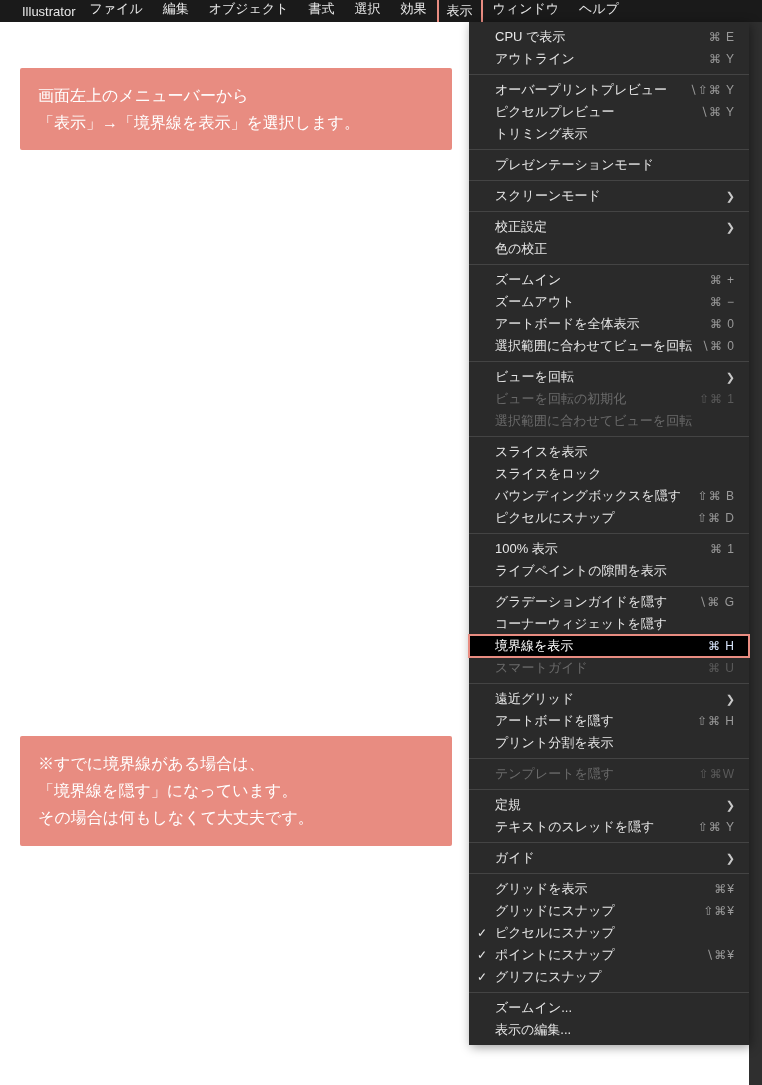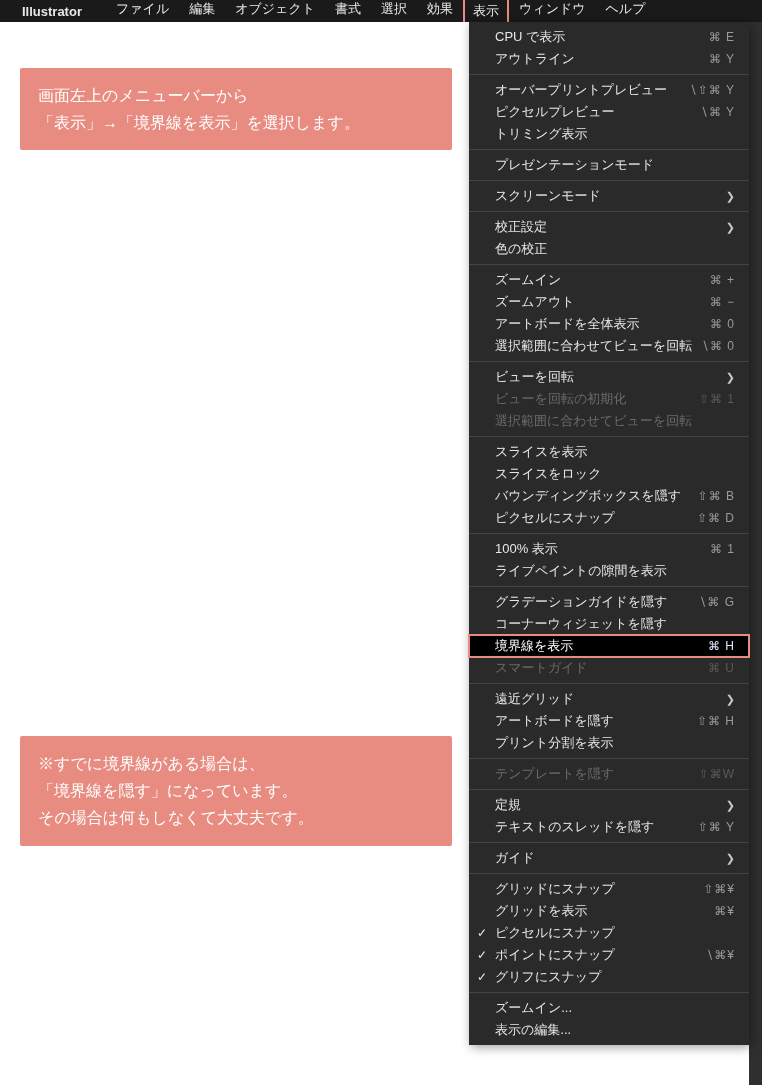--- a/index.html
+++ b/index.html
@@ -16,21 +16,21 @@
     height: 22px;
     background: #1a1a1a;
     display: flex;
     align-items: center;
     color: #e8e8e8;
     font-size: 13px;
     padding-left: 12px;
     gap: 0;
   }
   .apple-icon { font-size: 14px; margin-right: 10px; }
-  .app-name { font-weight: 700; margin-right: 24px; }
+  .app-name { font-weight: 400; margin-right: 4px; }
   .menu-item {
     padding: 2px 10px;
     cursor: default;
   }
   .menu-item.highlighted {
     border: 2px solid #e88c81;
     padding: 2px 8px;
     border-radius: 2px;
   }
   .canvas-area {
@@ -264,26 +264,26 @@
       <span class="label">テキストのスレッドを隠す</span>
       <span class="shortcut">⇧⌘ Y</span>
     </div>
     <div class="dd-sep"></div>
     <div class="dd-item">
       <span class="label">ガイド</span>
       <span class="submenu-arrow">❯</span>
     </div>
     <div class="dd-sep"></div>
     <div class="dd-item">
+      <span class="label">グリッドを表示</span>
+      <span class="shortcut">⌘¥</span>
+    </div>
+    <div class="dd-item">
       <span class="label">グリッドにスナップ</span>
       <span class="shortcut">⇧⌘¥</span>
-    </div>
-    <div class="dd-item">
-      <span class="label">グリッドを表示</span>
-      <span class="shortcut">⌘¥</span>
     </div>
     <div class="dd-item">
       <span class="check">✓</span>
       <span class="label">ピクセルにスナップ</span>
     </div>
     <div class="dd-item">
       <span class="check">✓</span>
       <span class="label">ポイントにスナップ</span>
       <span class="shortcut">∖⌘¥</span>
     </div>

